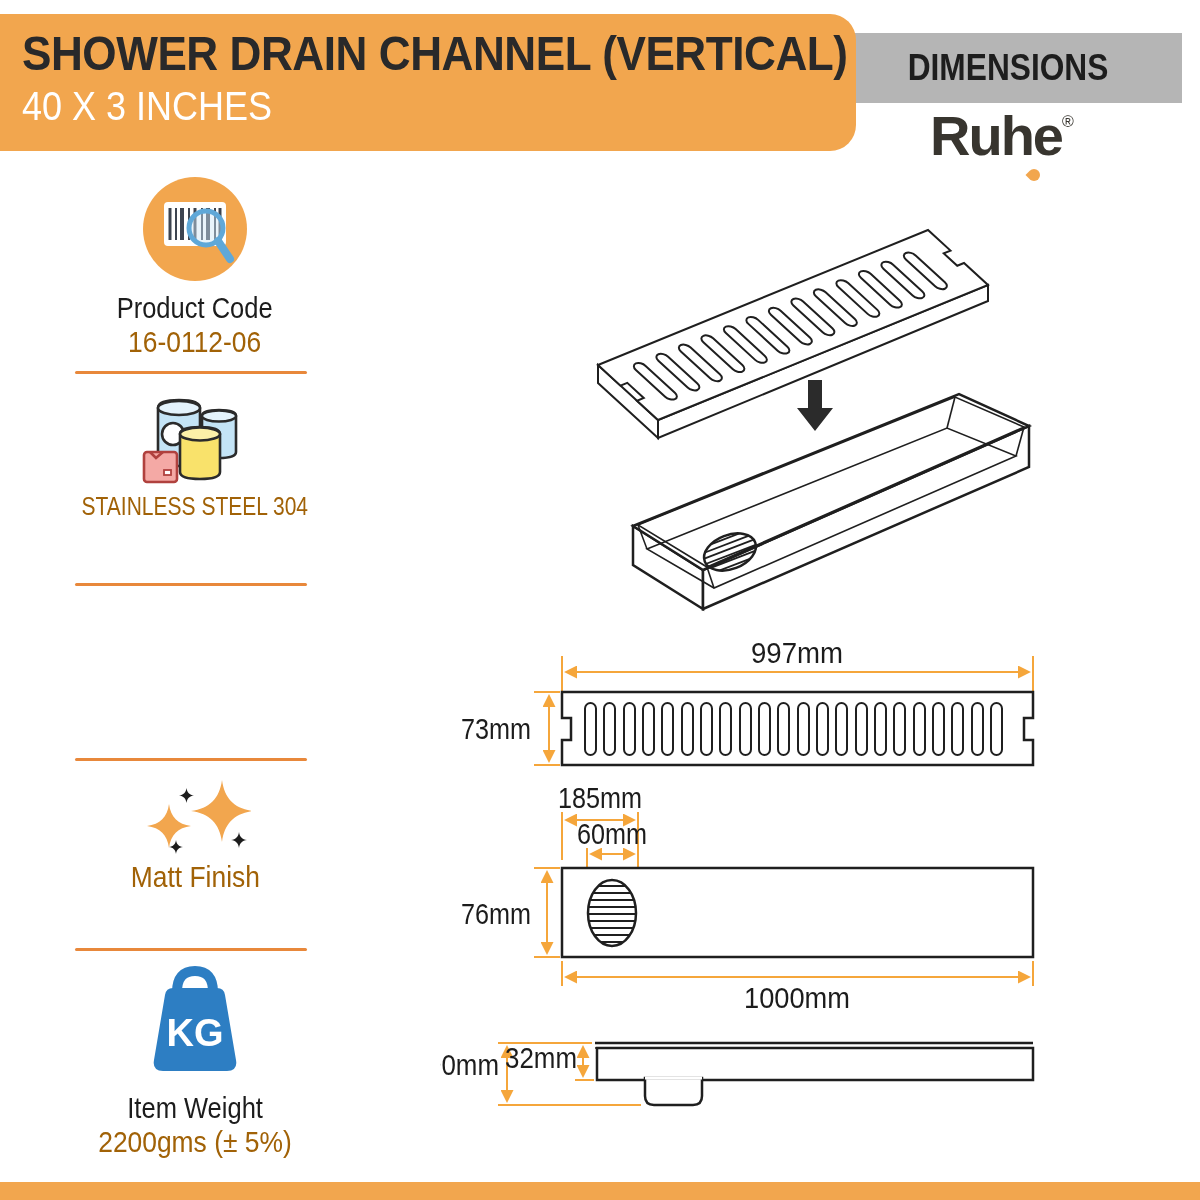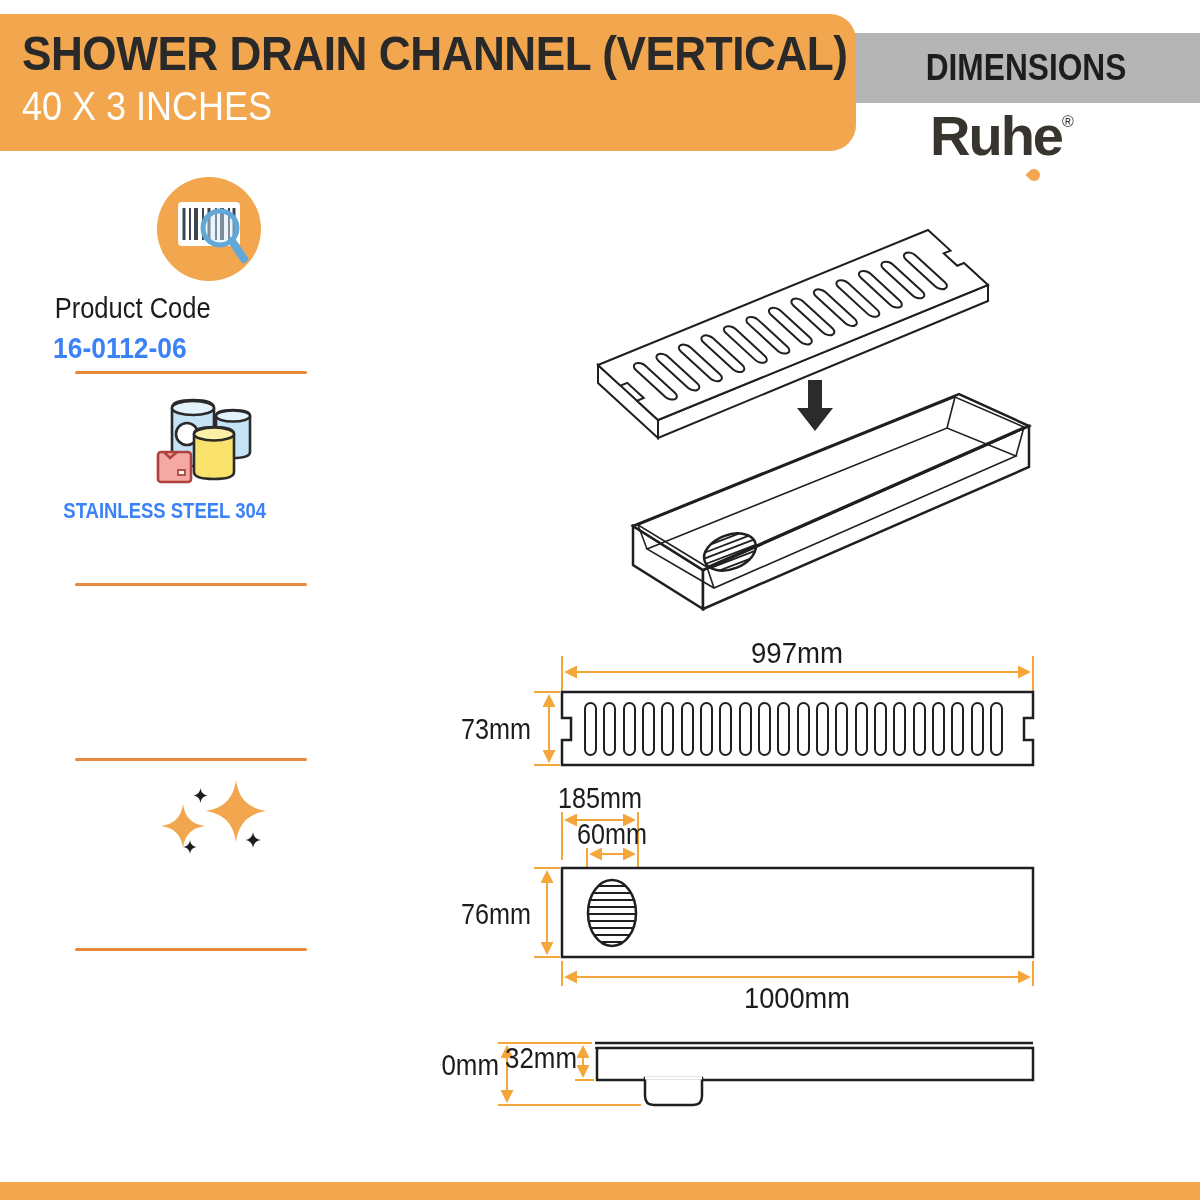--- a/index.html
+++ b/index.html
@@ -13,40 +13,40 @@
 
   
   .banner{position:absolute;left:0;top:14px;width:856px;height:137px;
           background:var(--orange-banner,#F2A64E);border-radius:0 26px 26px 0;
           padding:14px 0 13px 22px;z-index:2}
   .banner h1{font-size:49px;font-weight:700;color:#29292a;line-height:1.04;
              transform:scaleX(.90);transform-origin:left center;white-space:nowrap;letter-spacing:-.5px}
   .banner h2{font-size:40px;font-weight:400;color:#ffffff;line-height:1.05;margin-top:6px;
              transform:scaleX(.90);transform-origin:left center;white-space:nowrap}
 
-  .dim-header{position:absolute;left:852px;top:33px;width:348px;height:70px;
+  .dim-header{position:absolute;left:834px;top:33px;width:348px;height:70px;
               background:var(--gray-bar,#B5B5B5);display:flex;align-items:center;justify-content:center;z-index:1}
   .dim-header span{font-size:36px;font-weight:700;color:#1d1d1d;transform:scaleX(.88);white-space:nowrap}
 
   .brand{position:absolute;left:930px;top:108px;width:210px;text-align:left;z-index:2}
   .brand .word{font-size:56px;font-weight:700;color:#38352f;letter-spacing:-2px;line-height:1}
   .brand .dropwrap{position:relative;display:inline-block;width:0;height:0}
   .brand .drop{position:absolute;left:-5px;top:14px;width:12px;height:12px;
                background:var(--orange-banner,#F2A64E);border-radius:0 50% 50% 50%;
                transform:rotate(-45deg)}
   .brand sup{font-size:16px;font-weight:400;color:#38352f;vertical-align:28px;letter-spacing:0}
 
   
   .specs{position:absolute;left:30px;top:0;width:330px;height:1200px}
-  .spec-item{position:absolute;left:14px;width:330px;}
+  .spec-item{position:absolute;left:0;width:330px;text-align:center}
   .spec-item .ic{display:flex;justify-content:center}
   .lblwrap{display:inline-block;transform:scaleX(.88);white-space:nowrap}
   .lbl{font-size:29px;font-weight:400;color:#1c1c1c;margin-top:10px}
-  .val{font-size:30px;font-weight:700;color:#3b82f6;margin-top:6px}
-  .val.tight{font-size:22px}
+  .val{font-size:30px;font-weight:400;color:#a16207;margin-top:0}
+  .val.tight{font-size:25px}
   .divider{position:absolute;left:45px;width:232px;height:3px;border-radius:2px;
            background:var(--orange-divider,#E8883B)}
 
   
   .bottom-bar{position:absolute;left:0;top:1182px;width:1200px;height:18px;
               background:var(--orange-banner,#F2A64E)}
 
   
   .drawings{position:absolute;left:440px;top:180px;width:760px;height:1000px}
   .dimline{stroke:var(--dim-line,#F5A63B);stroke-width:2;fill:none}
@@ -132,23 +132,35 @@
           <path transform="translate(8,26) scale(0.44)" d="M50,0 C54,30 70,46 100,50 C70,54 54,70 50,100 C46,70 30,54 0,50 C30,46 46,30 50,0 Z"></path>
           <path transform="translate(52,2) scale(0.62)" d="M50,0 C54,30 70,46 100,50 C70,54 54,70 50,100 C46,70 30,54 0,50 C30,46 46,30 50,0 Z"></path>
         </g>
         <g fill="#1d1d1d">
           <path transform="translate(40,10) scale(0.15)" d="M50,0 C54,30 70,46 100,50 C70,54 54,70 50,100 C46,70 30,54 0,50 C30,46 46,30 50,0 Z"></path>
           <path transform="translate(30,62) scale(0.14)" d="M50,0 C54,30 70,46 100,50 C70,54 54,70 50,100 C46,70 30,54 0,50 C30,46 46,30 50,0 Z"></path>
           <path transform="translate(92,54) scale(0.16)" d="M50,0 C54,30 70,46 100,50 C70,54 54,70 50,100 C46,70 30,54 0,50 C30,46 46,30 50,0 Z"></path>
         </g>
       </svg>
     </div>
+    <div class="val"><span class="lblwrap">Matt Finish</span></div>
   </div>
   <div class="divider" style="top:948px"></div>
 
+  <div class="spec-item" style="top:964px">
+    <div class="ic">
+      <svg width="98" height="118" viewBox="0 0 98 118">
+        <path d="M31,28 Q31,7 49,7 Q67,7 67,28" fill="none" stroke="#2D7EC3" stroke-width="10" stroke-linecap="round"></path>
+        <path d="M27,24 L71,24 Q78,24 79,31 L90,96 Q92,107 81,107 L17,107 Q6,107 8,96 L19,31 Q20,24 27,24 Z" fill="#2D7EC3"></path>
+        <text x="49" y="82" text-anchor="middle" font-family="Liberation Sans, sans-serif" font-size="38" font-weight="700" fill="#fff">KG</text>
+      </svg>
+    </div>
+    <div class="lbl"><span class="lblwrap">Item Weight</span></div>
+    <div class="val"><span class="lblwrap">2200gms (± 5%)</span></div>
+  </div>
 </div>
 
 <svg class="drawings" viewBox="440 180 760 1000">
   <defs>
     <marker id="ah" viewBox="0 0 10 10" refX="8.5" refY="5" markerWidth="6.5" markerHeight="6.5" orient="auto-start-reverse">
       <path d="M0,0 L10,5 L0,10 z" fill="#F5A63B"></path>
     </marker>
     <rect id="slotF" y="703" width="11" height="52" rx="5.5" class="ink-thin"></rect>
     <rect id="slot3d" y="14" width="13" height="52" rx="6.5" class="ink-thin" vector-effect="non-scaling-stroke"></rect>
     <clipPath id="clipDrainTop">

